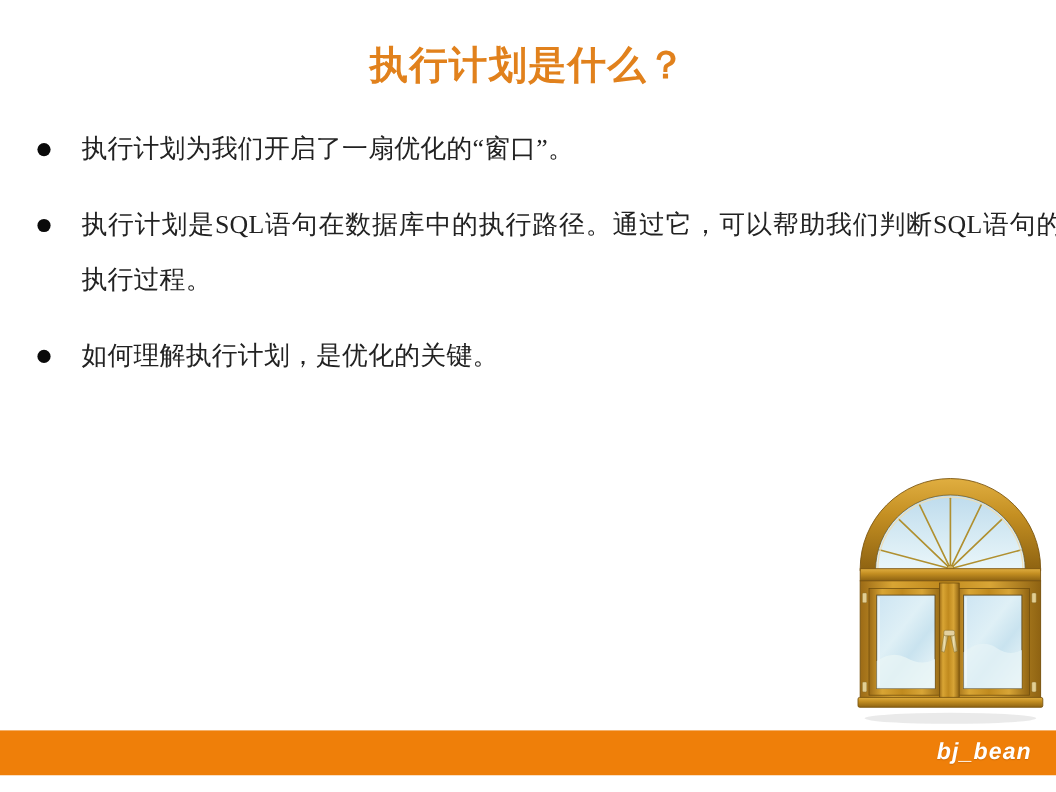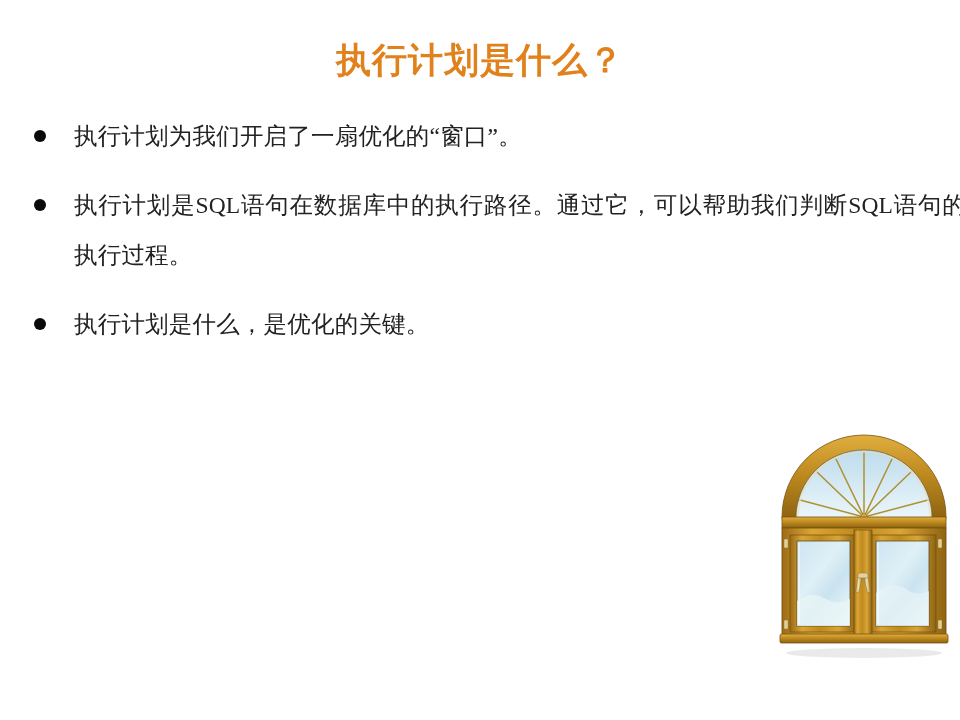--- a/index.html
+++ b/index.html
@@ -134,21 +134,21 @@
       <span class="bullet-text">执行计划为我们开启了一扇优化的“窗口”。</span>
     </div>
 
     <div class="bullet-item" id="bullet-0">
       <span class="bullet-marker"></span>
       <span class="bullet-text">执行计划是SQL语句在数据库中的执行路径。通过它，可以帮助我们判断SQL语句的执行过程。</span>
     </div>
 
     <div class="bullet-item" id="bullet-2">
       <span class="bullet-marker"></span>
-      <span class="bullet-text">执行计划是什么，是优化的关键。</span>
+      <span class="bullet-text">如何理解执行计划，是优化的关键。</span>
     </div>
 
   </div>
 
   <div class="window-figure">
     <svg viewBox="0 0 182 272" xmlns="http://www.w3.org/2000/svg">
       <defs>
         <linearGradient id="woodV" x1="0" y1="0" x2="1" y2="0">
           <stop offset="0%" stop-color="#9c6b16"></stop>
           <stop offset="18%" stop-color="#d9a534"></stop>
@@ -228,16 +228,19 @@
         <rect x="12" y="152" width="4" height="9" rx="1"></rect>
         <rect x="12" y="233" width="4" height="9" rx="1"></rect>
         <rect x="166" y="152" width="4" height="9" rx="1"></rect>
         <rect x="166" y="233" width="4" height="9" rx="1"></rect>
       </g>
 
       <rect x="8" y="247" width="168" height="9" rx="1.5" fill="url(#woodH)" stroke="#7a540f" stroke-width="0.8"></rect>
     </svg>
   </div>
 
+  <div class="footer-bar">
+    <div class="footer-brand">bj_bean</div>
+  </div>
 
   <div class="footer-gap"></div>
 
 </div>
 
 </body></html>

